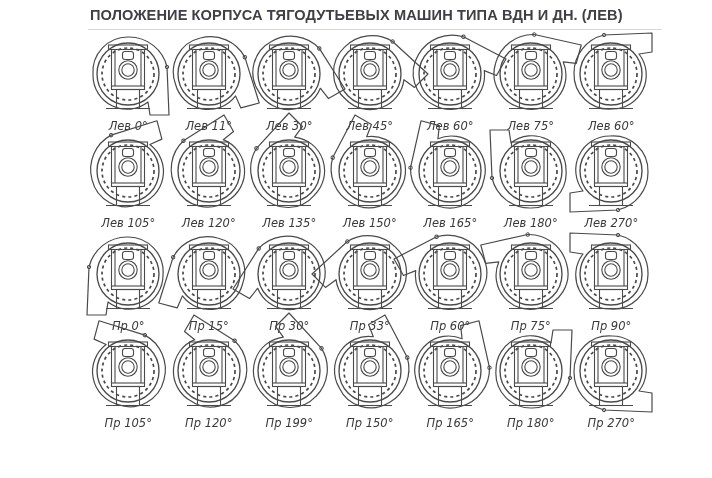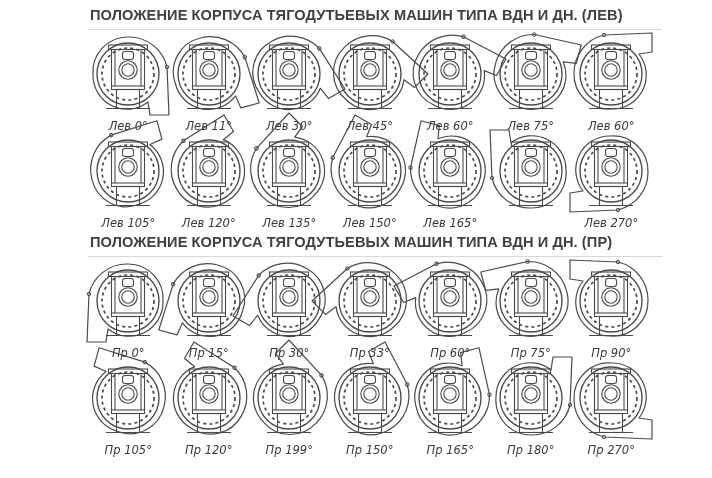--- a/index.html
+++ b/index.html
@@ -345,20 +345,21 @@
               <line x1="16.5" y1="-24.5" x2="16.5" y2="12"></line>
               <line x1="13" y1="-24.5" x2="13" y2="12"></line>
               <rect x="-5.5" y="-22.5" width="11" height="8" rx="2.5"></rect>
               <circle cx="0" cy="-4" r="9.2"></circle>
               <circle cx="0" cy="-4" r="6.2"></circle>
               <rect x="-16.5" y="12" width="33" height="3.5"></rect>
               <rect x="-11.5" y="15.5" width="23" height="19"></rect>
               <line x1="-22" y1="34.5" x2="22" y2="34.5"></line>
             </g>
           </svg>
+          <div class="fan-label">Лев 180°</div>
         </div>
         <div class="fan-cell">
           <svg viewBox="-59 -59 118 118">
             <g transform="rotate(-270)" fill="none" stroke="#4a4a4a" stroke-width="1.2" stroke-linejoin="round">
               <path d="M 39 -7 A 39 39 0 0 0 1 -37 A 35 35 0 0 0 -35 1 A 34 34 0 0 0 20 28 L 22 41 L 41 41 L 39 -7"></path>
               <circle cx="39" cy="-7" r="1.7" stroke-width="1"></circle>
             </g>
             <circle cx="0" cy="0" r="31" fill="none" stroke="#4a4a4a" stroke-width="1.35"></circle>
             <circle cx="0" cy="0" r="26" fill="none" stroke="#4a4a4a" stroke-width="1.7" stroke-dasharray="3.1 3.1"></circle>
             <g fill="none" stroke="#4a4a4a" stroke-width="1.1">
@@ -374,21 +375,20 @@
               <rect x="-11.5" y="15.5" width="23" height="19"></rect>
               <line x1="-22" y1="34.5" x2="22" y2="34.5"></line>
             </g>
           </svg>
           <div class="fan-label">Лев 270°</div>
         </div>
       </div>
   </section>
 
   <section>
-    <h2 class="section-title second">ПОЛОЖЕНИЕ КОРПУСА ТЯГОДУТЬЕВЫХ МАШИН ТИПА ВДН И ДН. (ПР)</h2>
     <div class="fan-row first">
         <div class="fan-cell">
           <svg viewBox="-59 -59 118 118">
             <g transform="scale(-1,1) rotate(0)" fill="none" stroke="#4a4a4a" stroke-width="1.2" stroke-linejoin="round">
               <path d="M 39 -7 A 39 39 0 0 0 1 -37 A 35 35 0 0 0 -35 1 A 34 34 0 0 0 20 28 L 22 41 L 41 41 L 39 -7"></path>
               <circle cx="39" cy="-7" r="1.7" stroke-width="1"></circle>
             </g>
             <circle cx="0" cy="0" r="31" fill="none" stroke="#4a4a4a" stroke-width="1.35"></circle>
             <circle cx="0" cy="0" r="26" fill="none" stroke="#4a4a4a" stroke-width="1.7" stroke-dasharray="3.1 3.1"></circle>
             <g fill="none" stroke="#4a4a4a" stroke-width="1.1">

